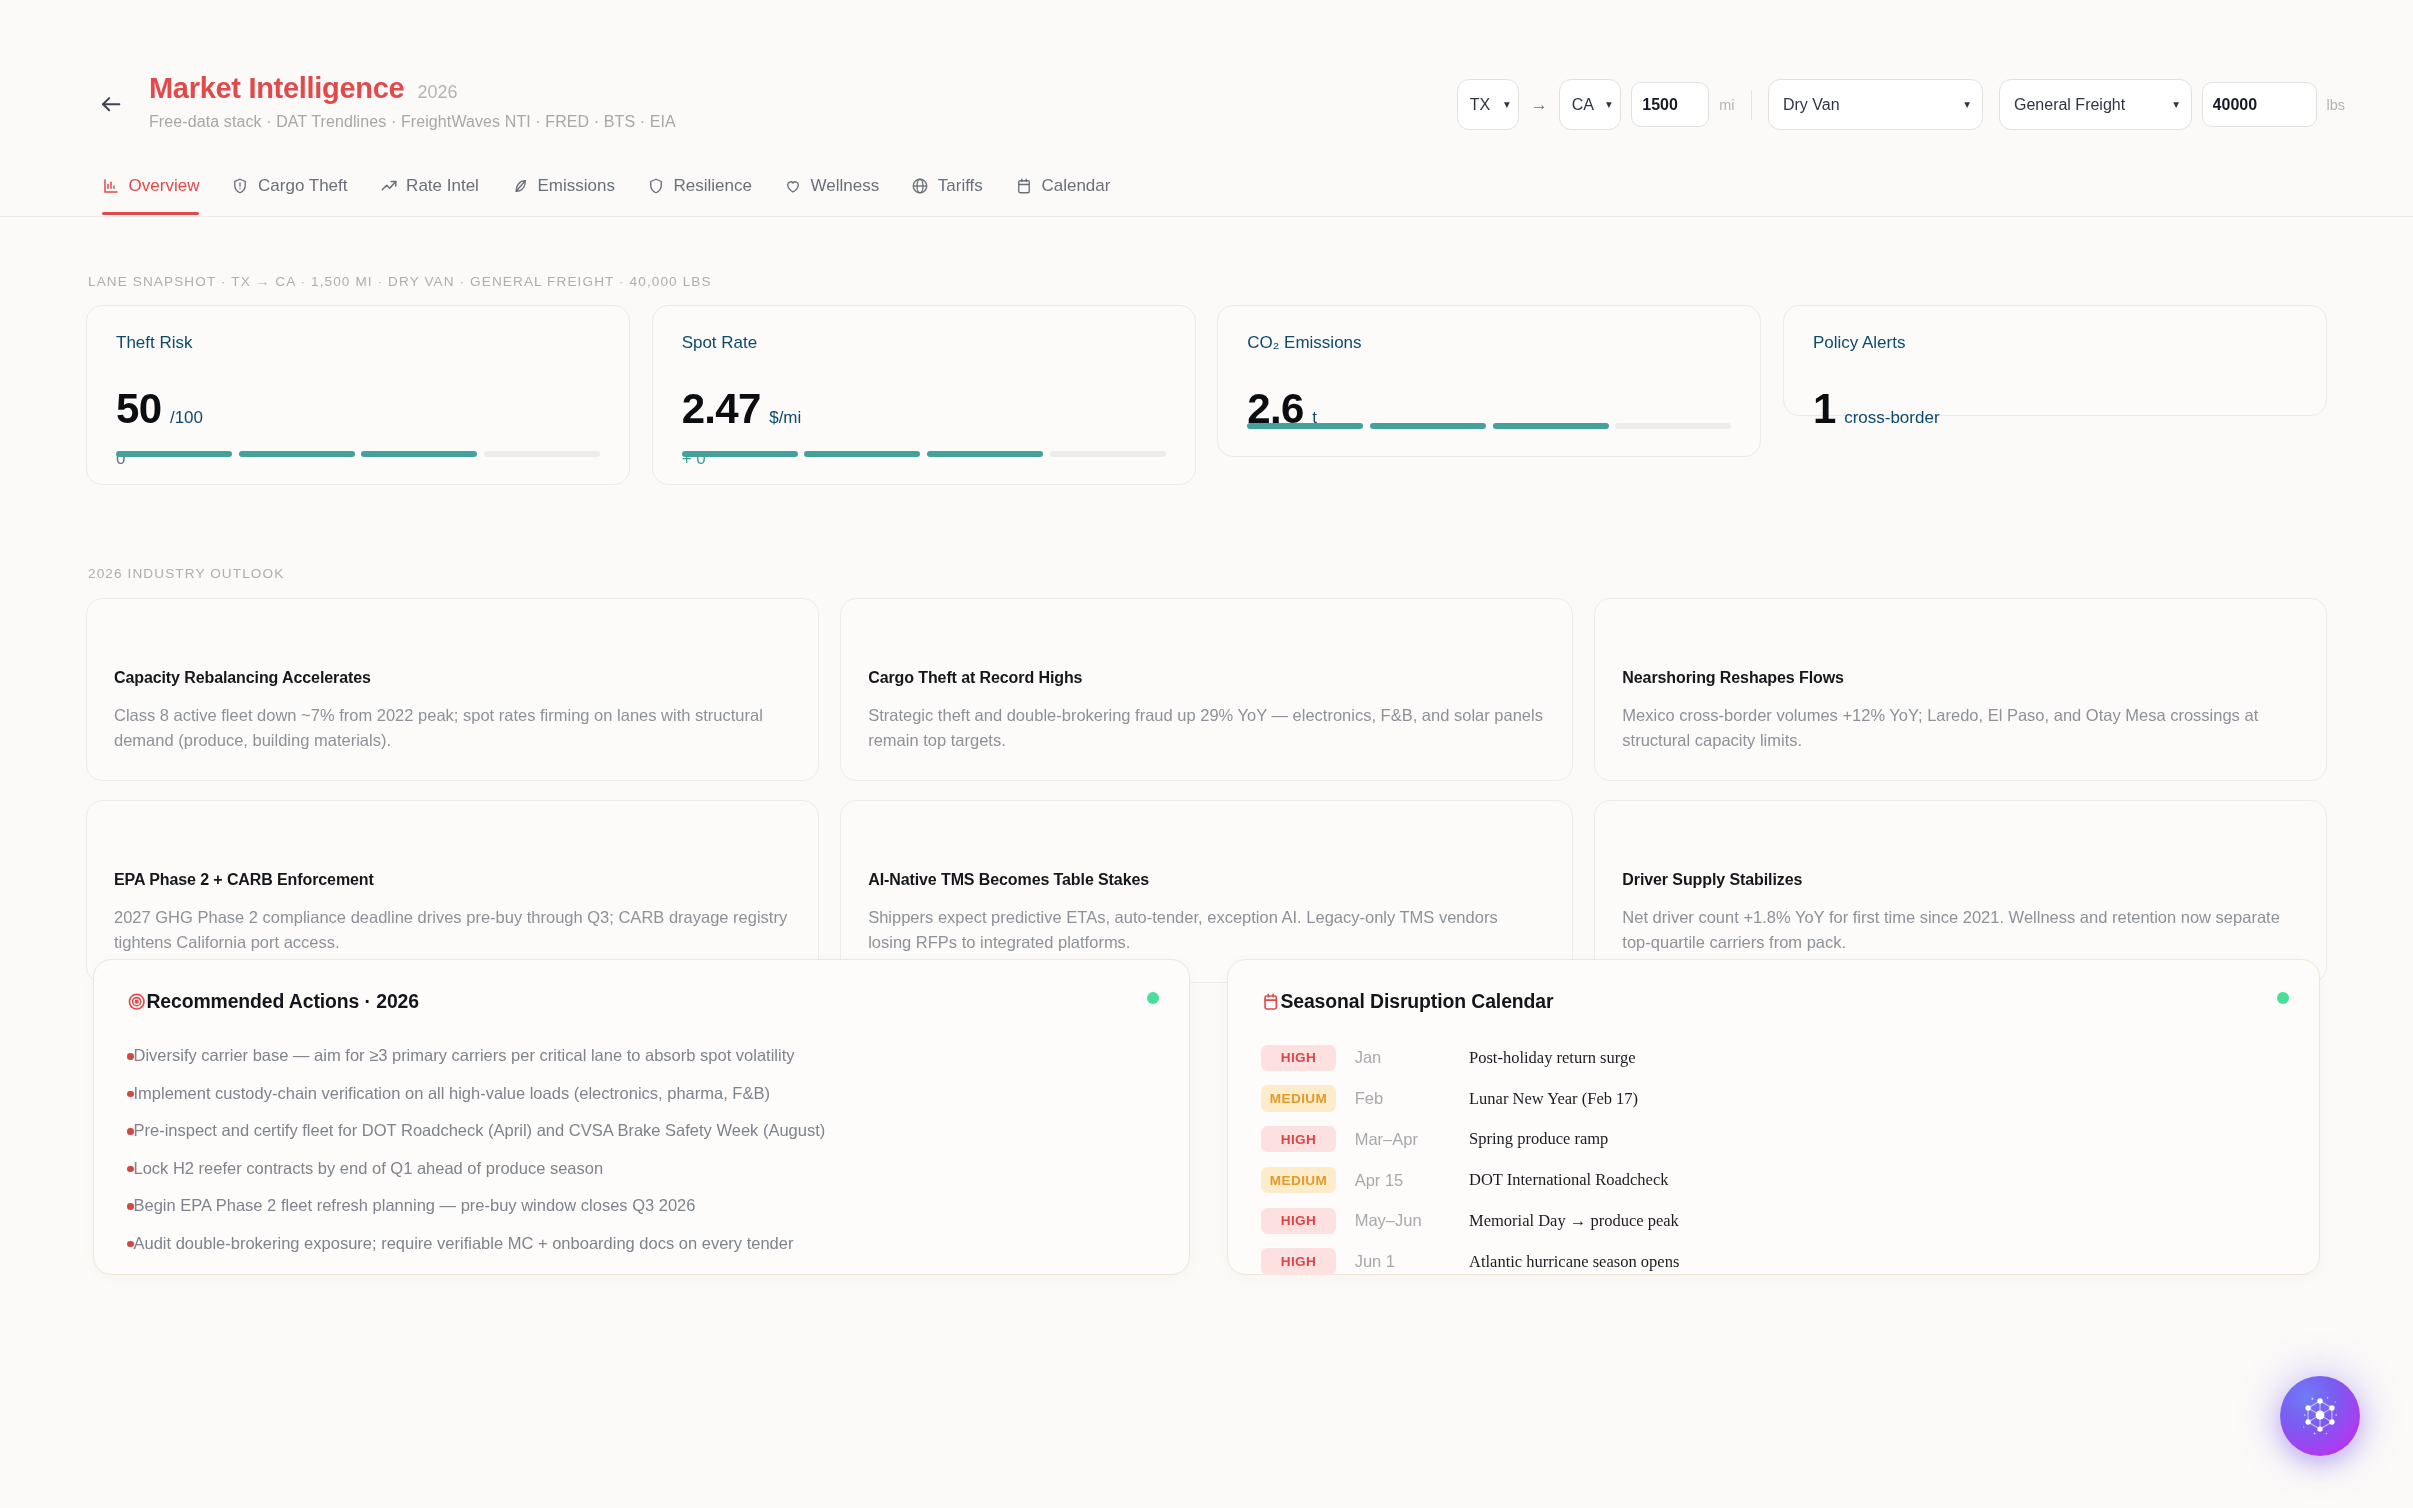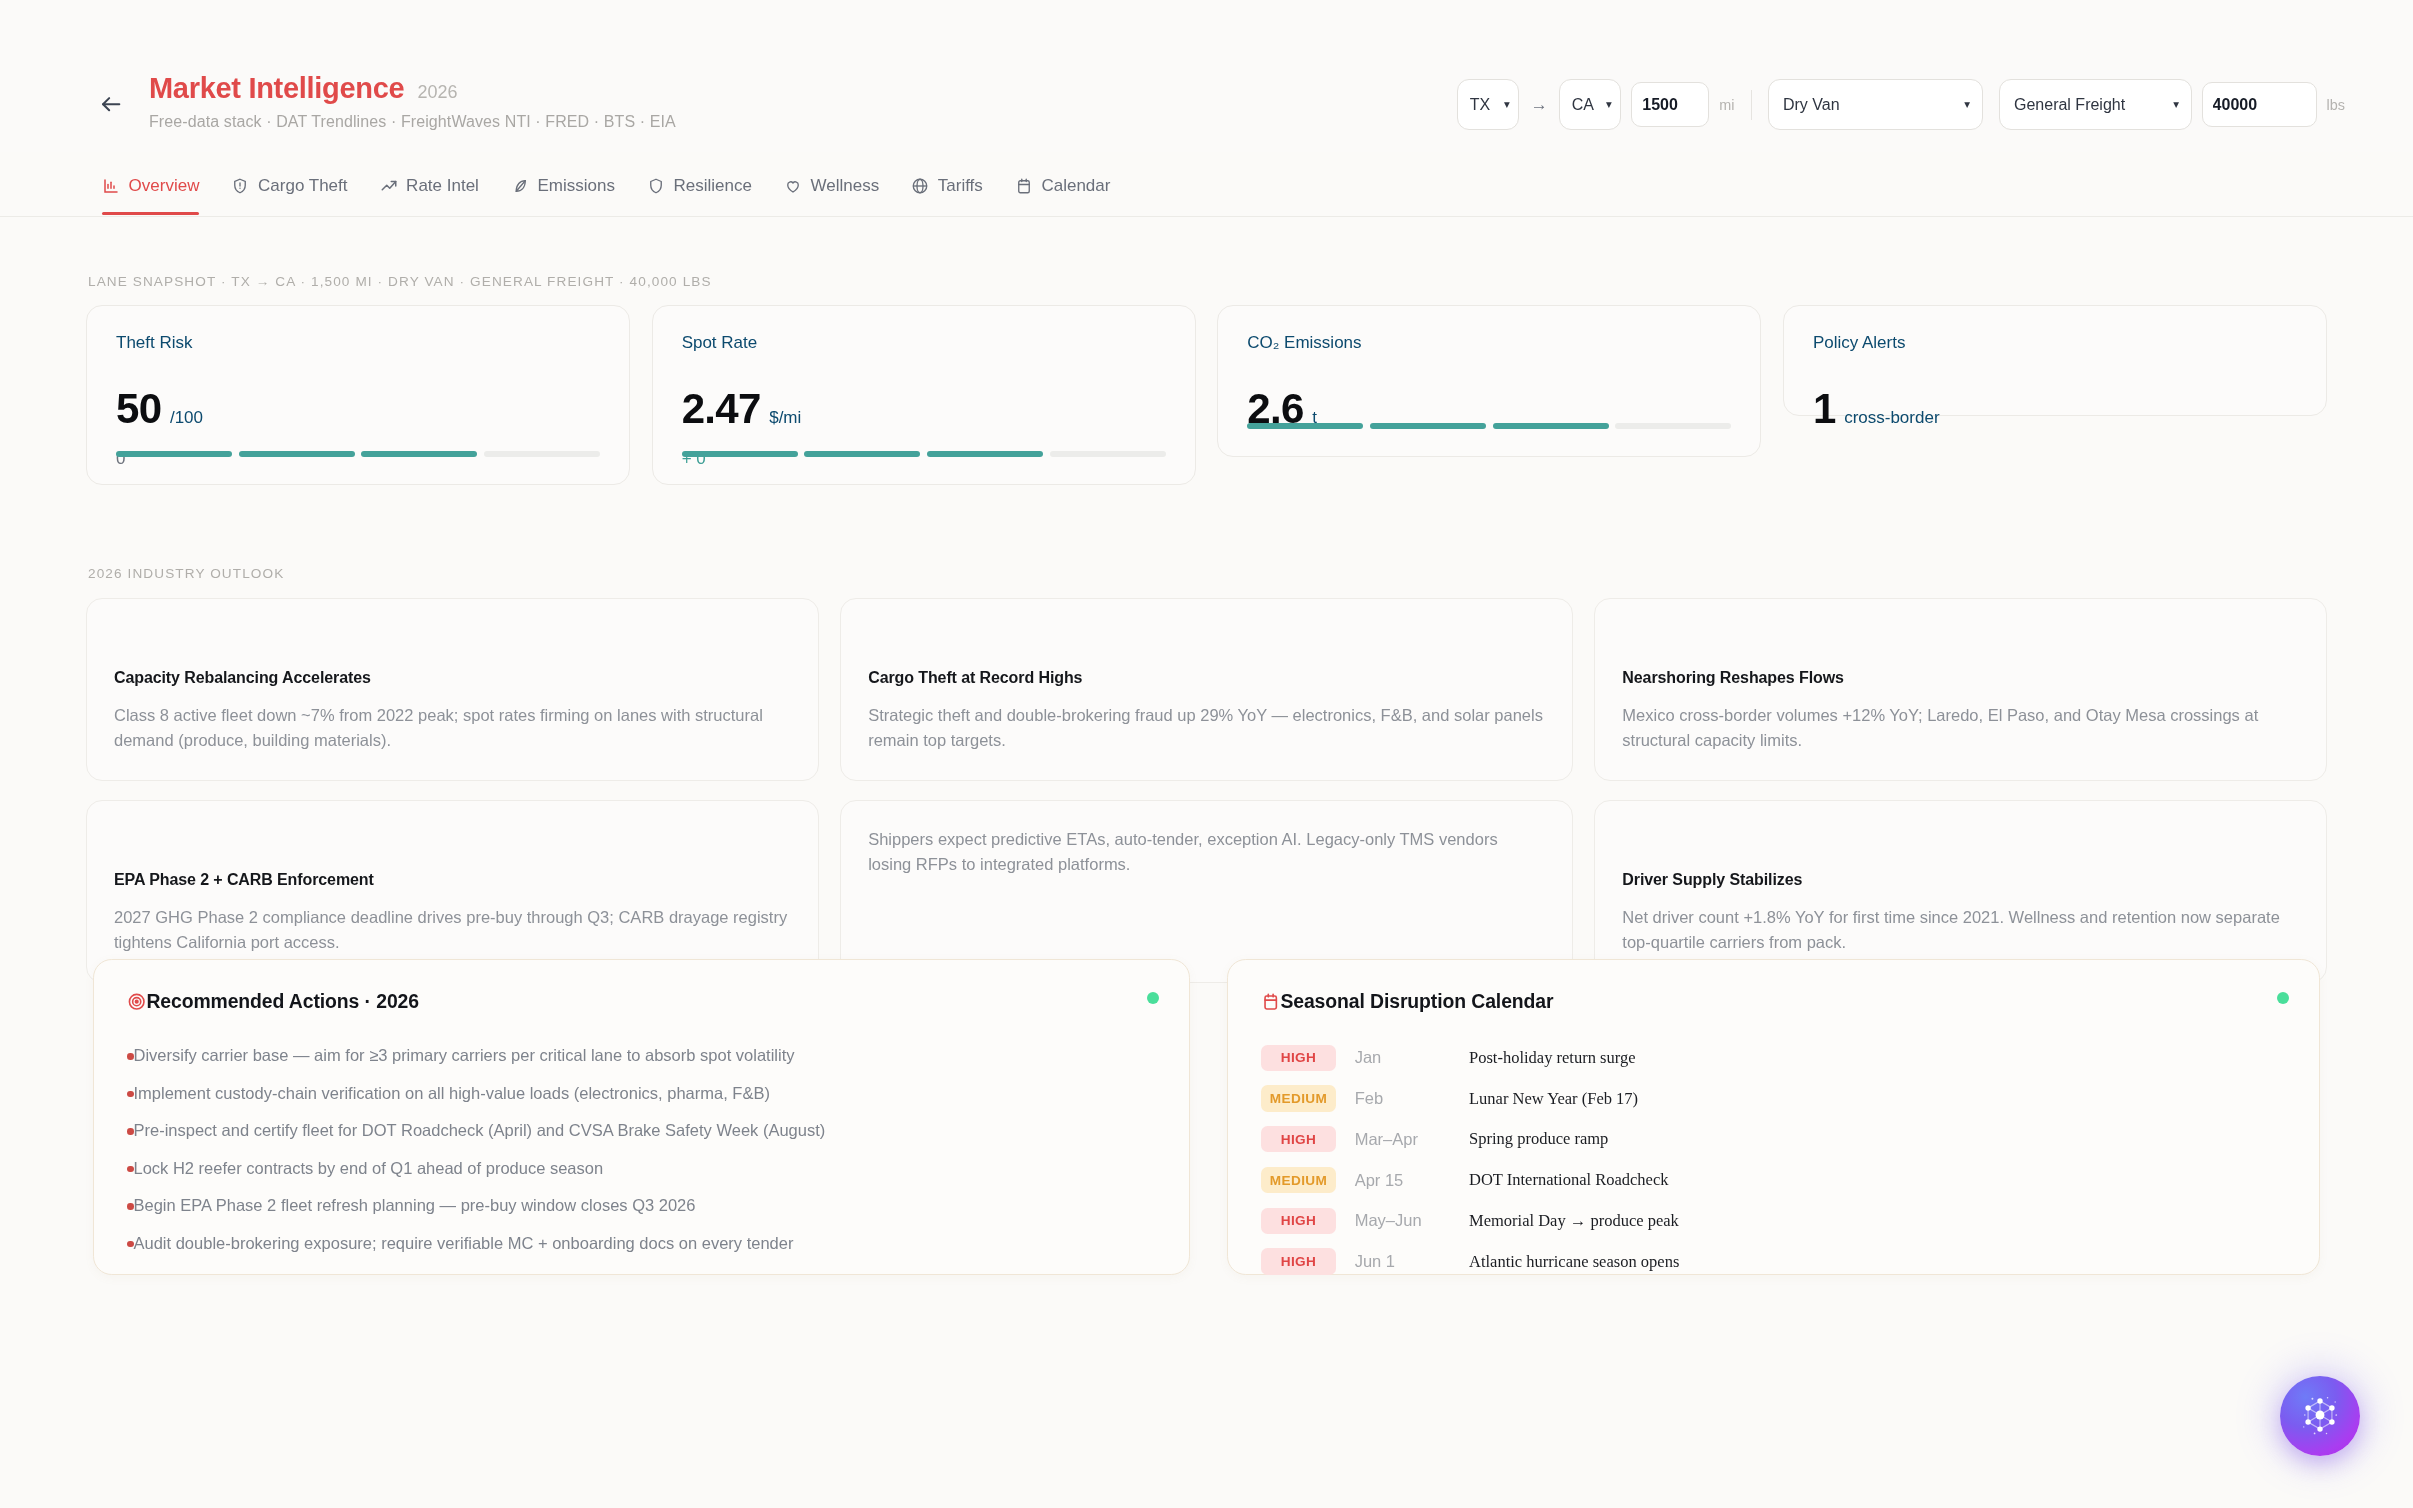--- a/index.html
+++ b/index.html
@@ -350,20 +350,21 @@
           <h3>Nearshoring Reshapes Flows</h3>
           <p>Mexico cross-border volumes +12% YoY; Laredo, El Paso, and Otay Mesa crossings at structural capacity limits.</p>
         </div>
       </div>
       <div class="ogrid">
         <div class="ocard">
           <h3>EPA Phase 2 + CARB Enforcement</h3>
           <p>2027 GHG Phase 2 compliance deadline drives pre-buy through Q3; CARB drayage registry tightens California port access.</p>
         </div>
         <div class="ocard">
+          <h3>AI-Native TMS Becomes Table Stakes</h3>
           <p>Shippers expect predictive ETAs, auto-tender, exception AI. Legacy-only TMS vendors losing RFPs to integrated platforms.</p>
         </div>
         <div class="ocard">
           <h3>Driver Supply Stabilizes</h3>
           <p>Net driver count +1.8% YoY for first time since 2021. Wellness and retention now separate top-quartile carriers from pack.</p>
         </div>
       </div>
     </div>
 
   <div class="panels">

